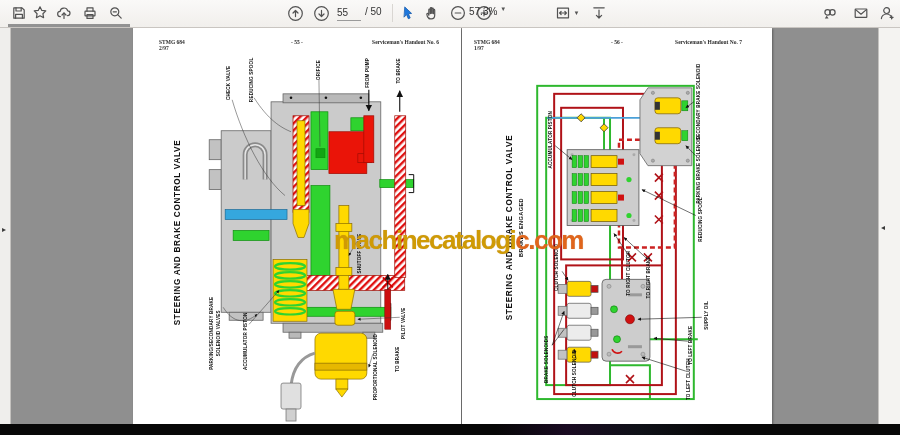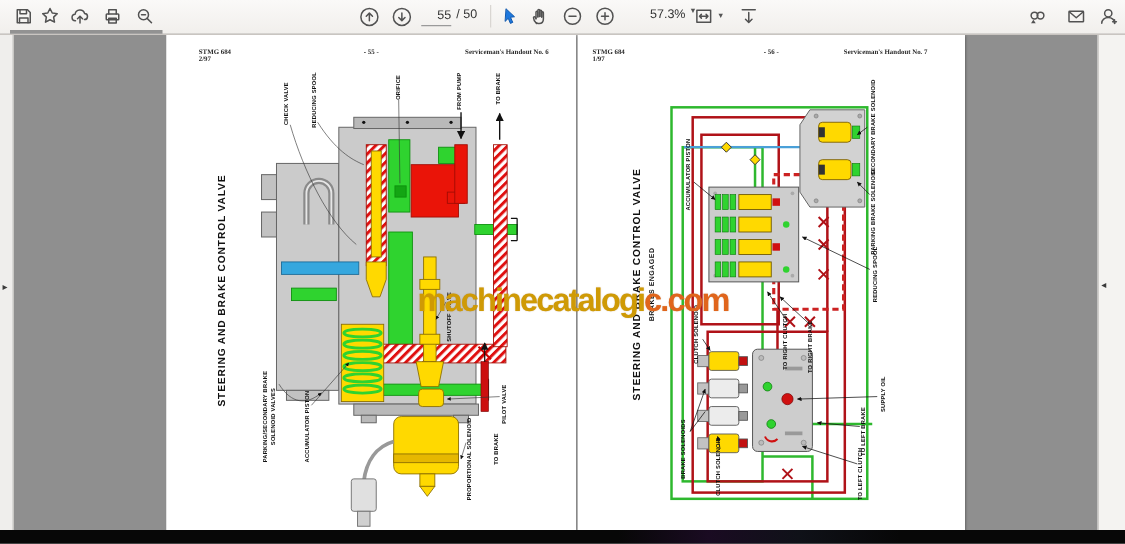--- a/index.html
+++ b/index.html
@@ -7,24 +7,24 @@
           font-family:"Liberation Sans",sans-serif;}
   
   .toolbar{position:absolute;left:0;top:0;width:900px;height:27px;
            background:linear-gradient(#faf9f8,#f1efec);border-bottom:1px solid #c9c5c1;z-index:10;}
   .tb{position:absolute;top:3px;width:22px;height:20px;display:flex;align-items:center;
       justify-content:center;border-radius:2px;cursor:default;}
   .tb svg{stroke:#525252;fill:none;stroke-width:1.2;stroke-linecap:round;stroke-linejoin:round;}
   .tbtext{position:absolute;top:6px;font-size:10px;color:#333;}
   .pagebox{position:absolute;left:337px;top:4px;width:24px;height:16px;border:none;
            border-bottom:1px solid #9a9a9a;background:transparent;font-size:10px;color:#333;
-           text-align:right;font-family:"Liberation Sans",sans-serif;padding:0;}
+           text-align:left;font-family:"Liberation Sans",sans-serif;padding:0;}
   .sep{position:absolute;top:4px;width:1px;height:18px;background:#d9d6d2;}
   .caret{font-size:6px;color:#555;margin-left:3px;}
-  .zoomer{position:absolute;left:520px;top:6px;display:flex;align-items:flex-start;font-size:10px;color:#333;}
+  .zoomer{position:absolute;left:469px;top:6px;display:flex;align-items:flex-start;font-size:10px;color:#333;}
   .strip{position:absolute;left:8px;top:24px;width:122px;height:3px;background:#929292;}
   
   .viewer{position:absolute;left:0;top:27px;width:900px;height:397px;background:#8f8f8f;overflow:hidden;}
   .rail-left{position:absolute;left:0;top:0;width:10px;height:397px;background:#efeeec;
              border-right:1px solid #c4c2bf;z-index:6;}
   .rail-right{position:absolute;left:878px;top:0;width:22px;height:397px;background:#f4f3f1;
               border-left:1px solid #c4c2bf;z-index:6;}
   .railbtn{position:absolute;font-size:8px;color:#3a3a3a;line-height:8px;cursor:default;}
   .page{position:absolute;top:1px;height:396px;background:#fff;
         box-shadow:1px 1px 2px rgba(0,0,0,.35);}

